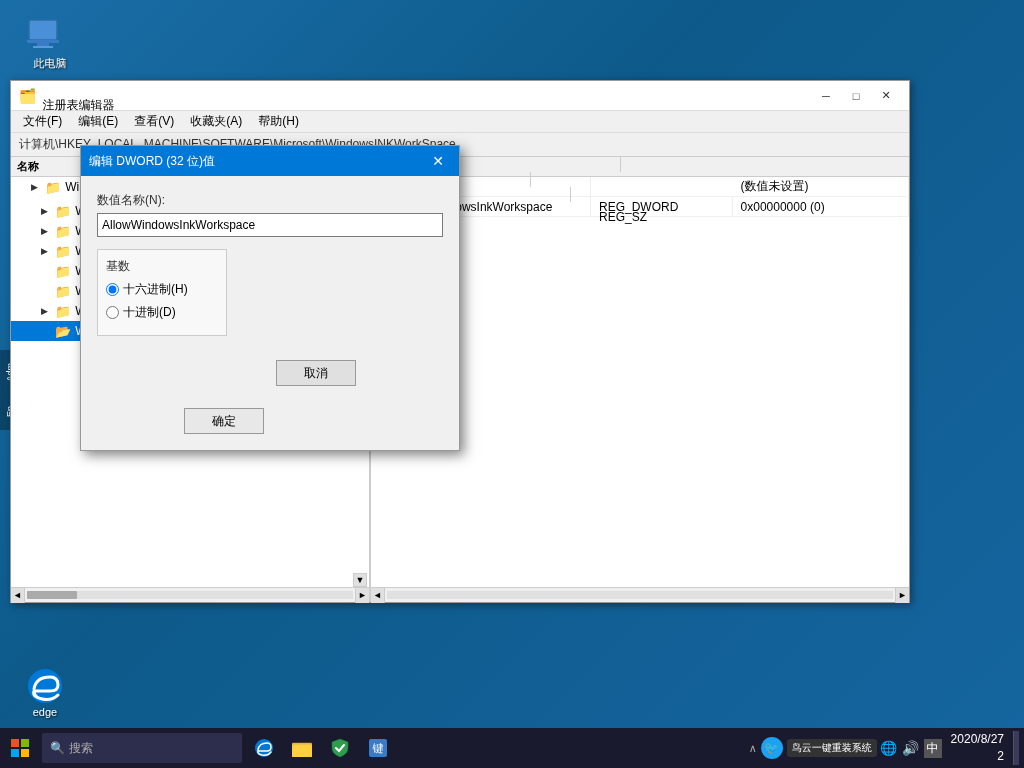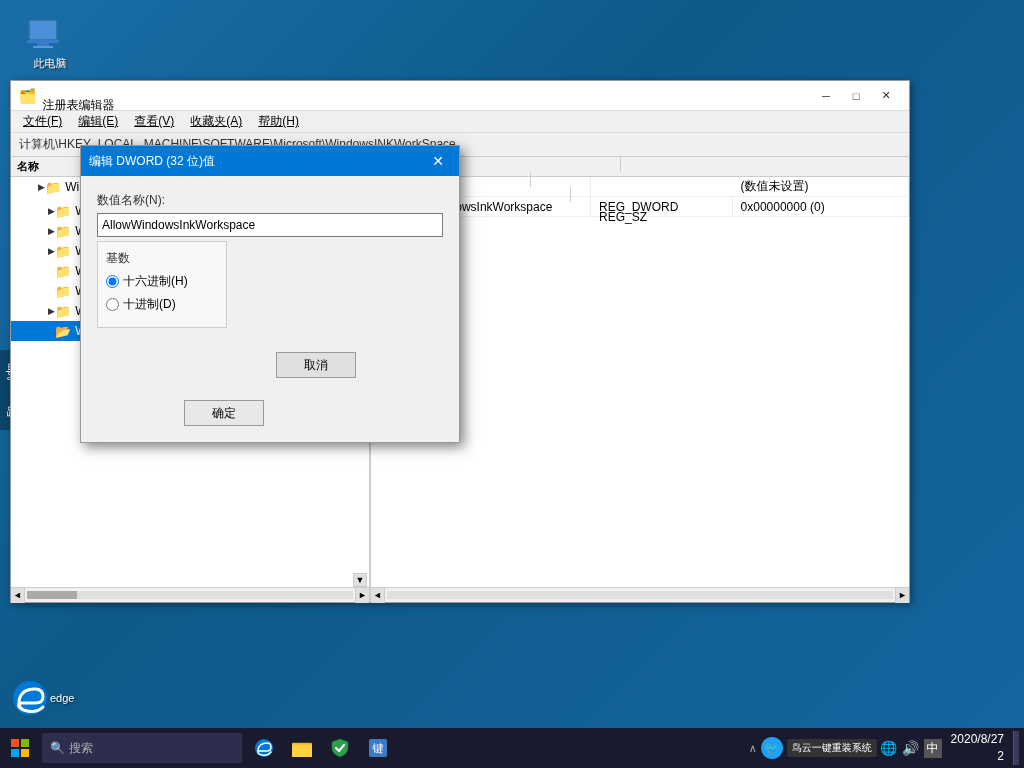--- a/index.html
+++ b/index.html
@@ -53,21 +53,21 @@
       flex-direction: column;
       gap: 10px;
     }
 
     
     .bottom-left-icon {
       position: absolute;
       bottom: 50px;
       left: 10px;
       display: flex;
-      flex-direction: row;
+      flex-direction: column;
       align-items: center;
       width: 70px;
       cursor: pointer;
     }
     .bottom-left-icon .icon-img {
       width: 40px;
       height: 40px;
       display: flex;
       align-items: center;
       justify-content: center;
@@ -206,38 +206,36 @@
       padding: 0 4px;
       border-bottom: 1px solid #ddd;
     }
     .menu-item {
       padding: 0 8px;
       font-size: 12px;
       cursor: pointer;
       height: 22px;
       display: flex;
       align-items: center;
-      text-decoration: underline;
     }
 
     .regedit-addressbar {
       height: 24px;
       background: #f0f0f0;
       border-bottom: 1px solid #ccc;
       display: flex;
       align-items: center;
       padding: 0 8px;
       font-size: 12px;
       color: #333;
     }
 
     .regedit-body {
       display: flex;
       height: 430px;
-      text-align: right;
     }
 
     
     .regedit-tree {
       width: 360px;
       background: white;
       border-right: 2px solid #ccc;
       overflow: hidden;
       position: relative;
     }
@@ -353,21 +351,21 @@
       cursor: pointer;
       display: flex;
       align-items: center;
       justify-content: center;
     }
 
     .dialog-body {
       padding: 16px;
     }
     .dialog-row {
-      margin-bottom: 4px;
+      margin-bottom: 12px;
     }
     .dialog-label {
       font-size: 12px;
       margin-bottom: 4px;
       color: #333;
     }
     .dialog-input {
       width: 100%;
       height: 24px;
       border: 1px solid #7a7a7a;

